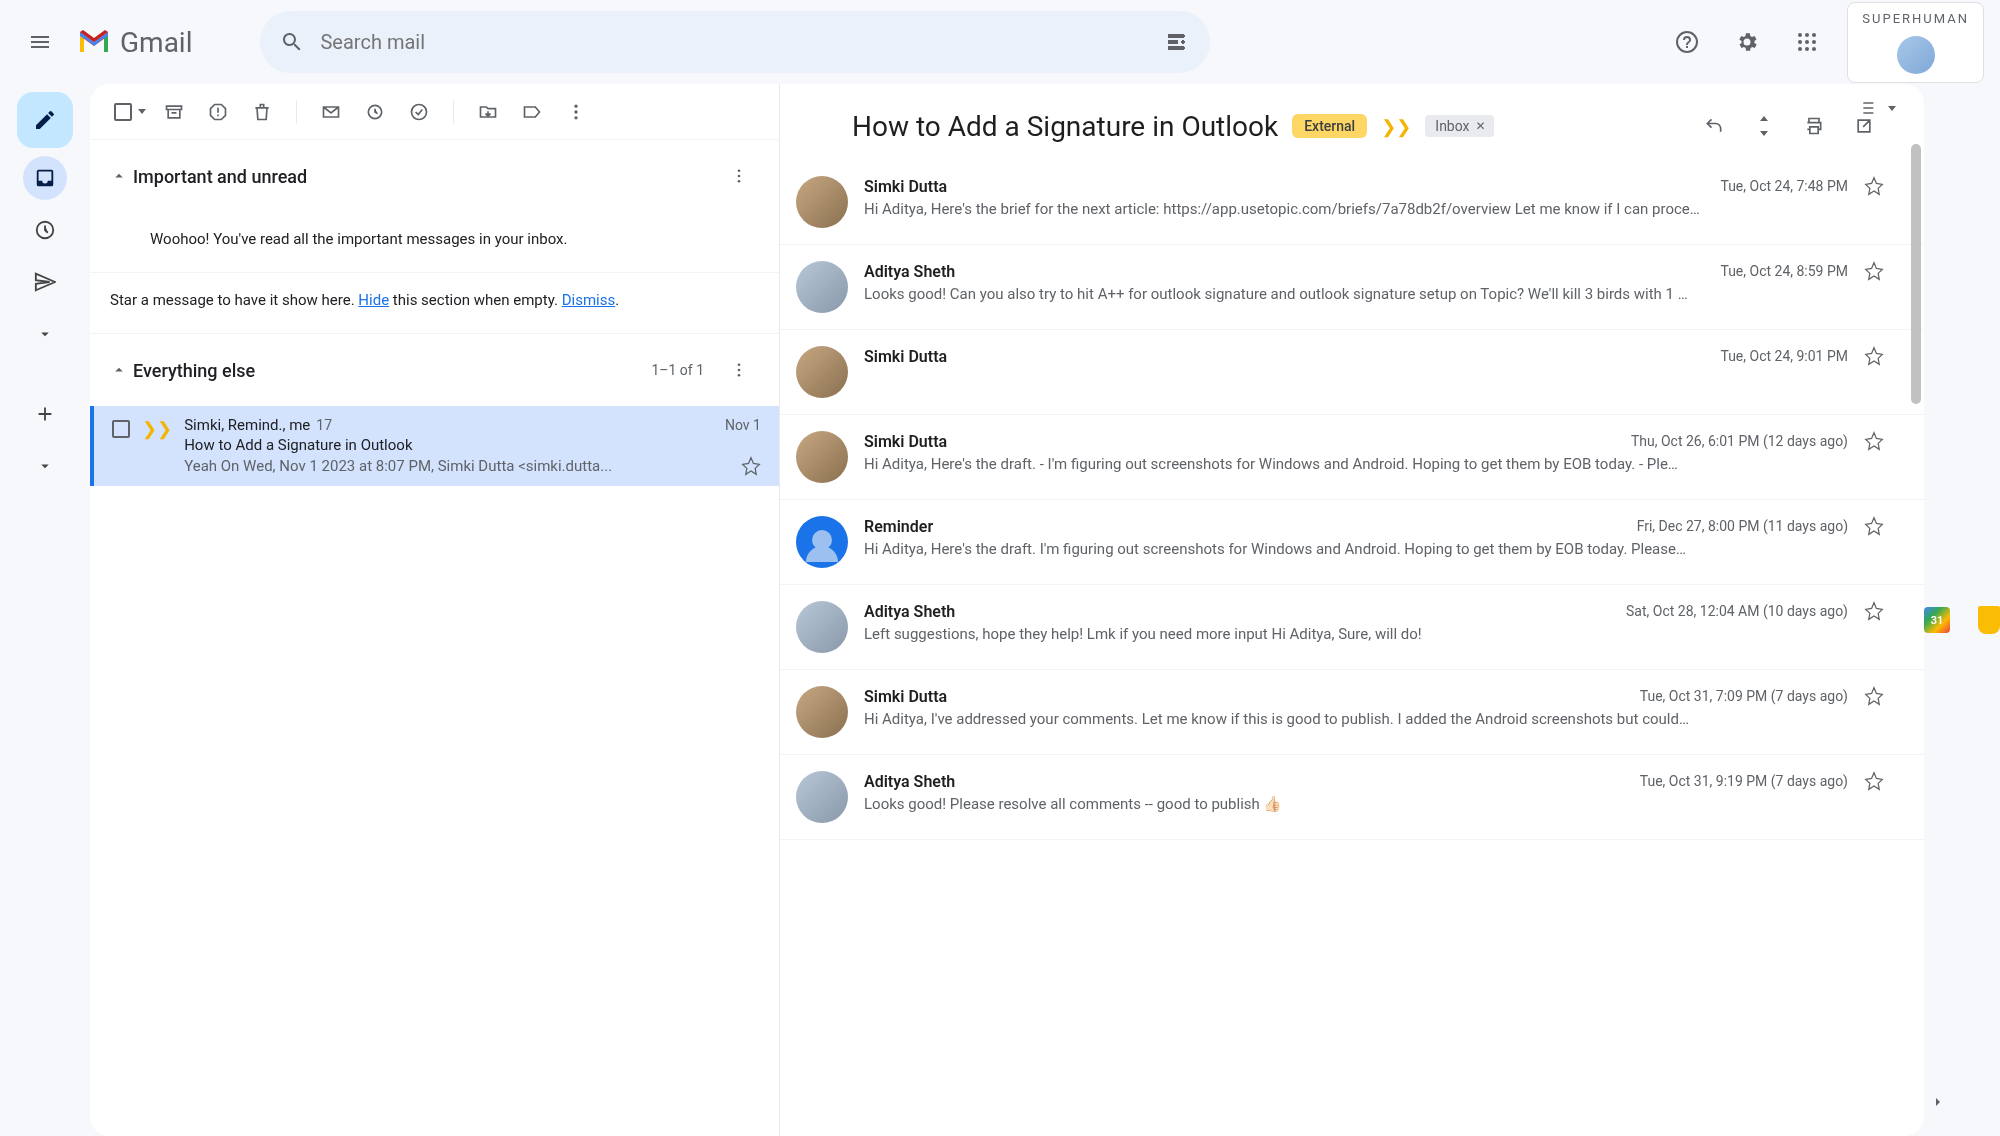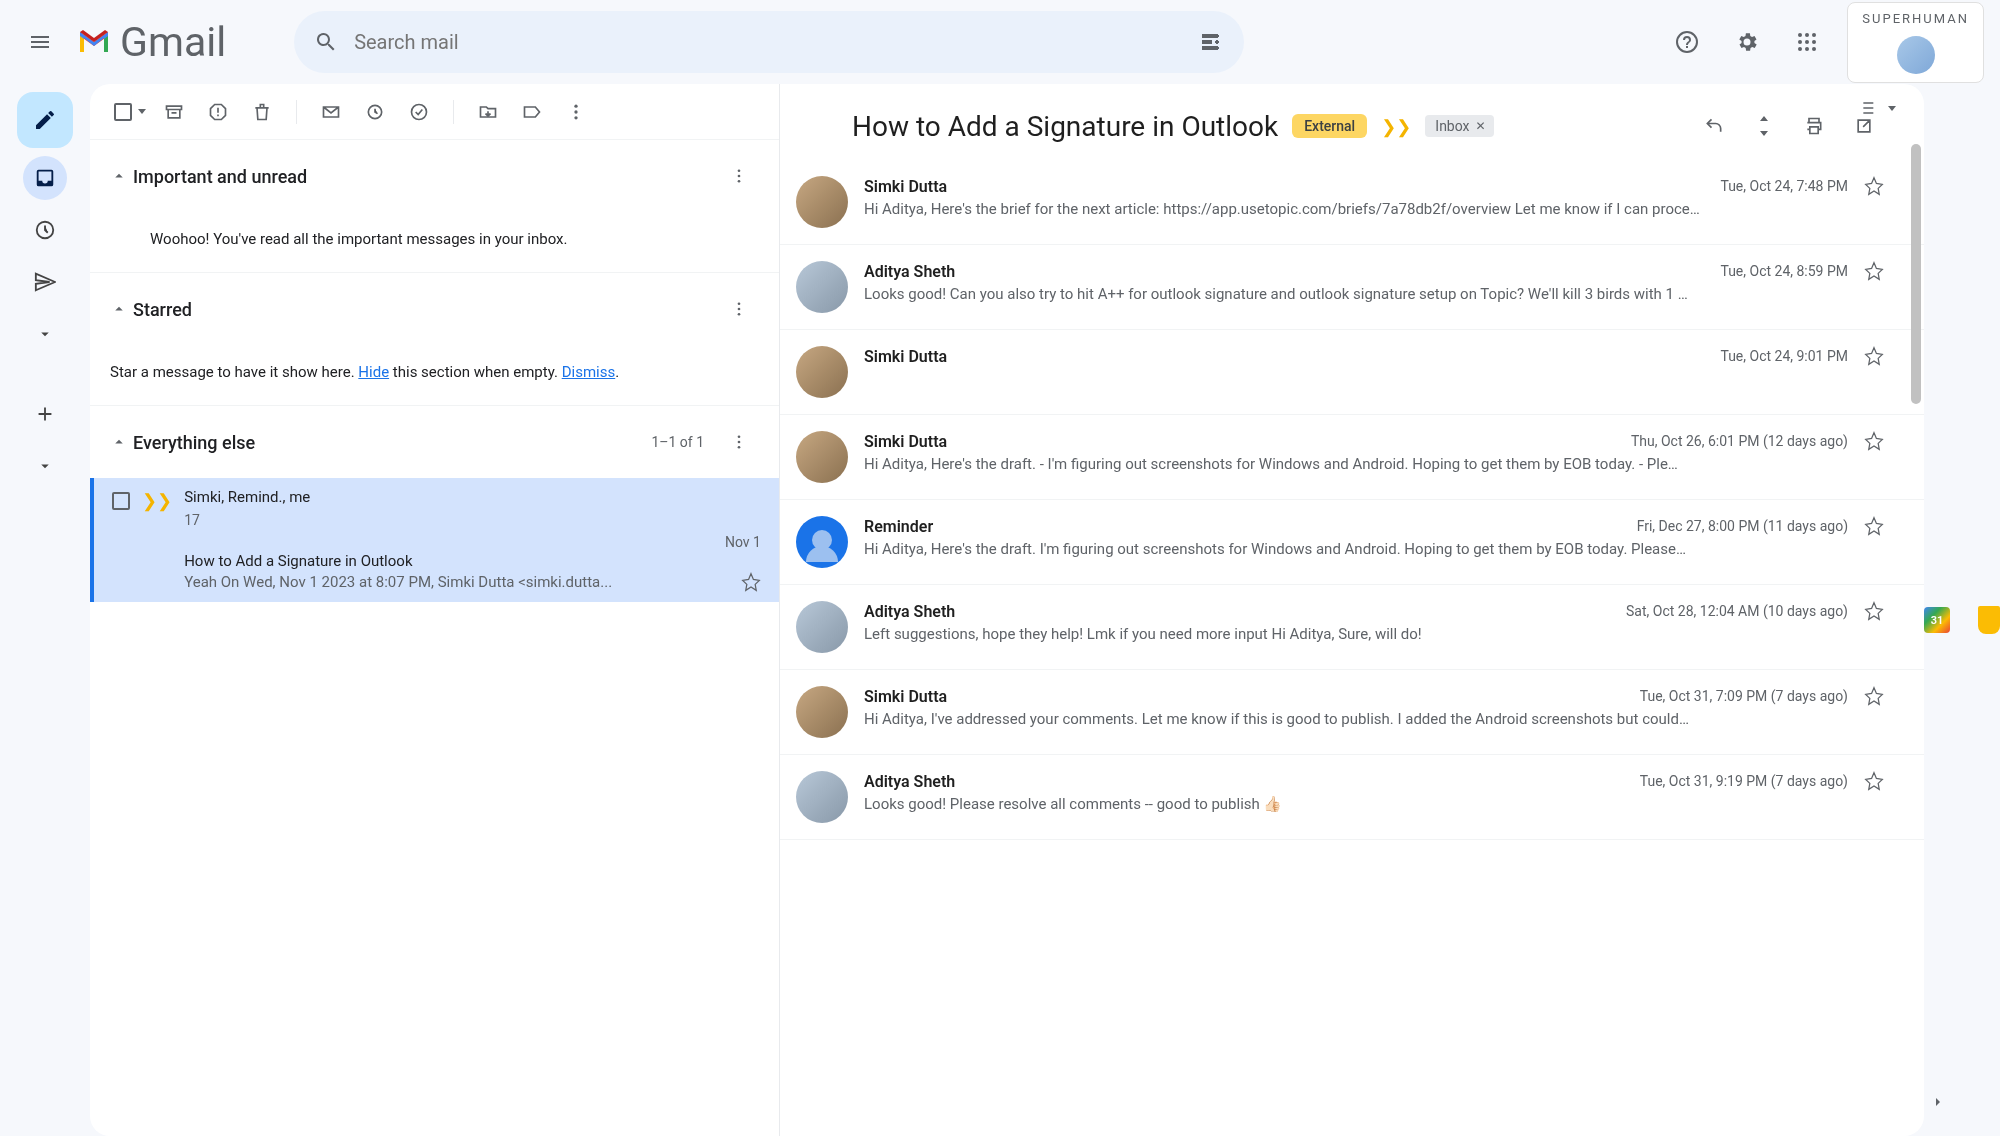--- a/index.html
+++ b/index.html
@@ -2,21 +2,21 @@
 <html><head>
 <meta charset="utf-8">
 <style>
 * { margin: 0; padding: 0; box-sizing: border-box; font-family: "Google Sans", Roboto, Arial, sans-serif; }
 body { background: #f6f8fc; width: 2000px; height: 1136px; overflow: hidden; color: #202124; }
 
 
 .header { display: flex; align-items: center; height: 84px; padding: 0 16px; gap: 8px; }
 .menu-btn { width: 48px; height: 48px; display: flex; align-items: center; justify-content: center; border-radius: 50%; cursor: pointer; }
 .gmail-logo { display: flex; align-items: center; gap: 8px; margin-left: 4px; margin-right: 60px; }
-.gmail-logo-text { font-size: 41px; color: #5f6368; font-weight: 400; }
+.gmail-logo-text { font-size: 28px; color: #5f6368; font-weight: 400; }
 .search-bar { flex: 0 0 950px; height: 62px; background: #eaf1fb; border-radius: 32px; display: flex; align-items: center; padding: 0 20px; gap: 16px; }
 .search-input { flex: 1; border: none; background: transparent; font-size: 20px; color: #5f6368; outline: none; }
 .header-right { margin-left: auto; display: flex; align-items: center; gap: 20px; }
 .icon-btn { width: 40px; height: 40px; display: flex; align-items: center; justify-content: center; border-radius: 50%; cursor: pointer; color: #5f6368; }
 .superhuman-badge { display: flex; align-items: center; gap: 10px; background: #fff; border: 1px solid #e0e0e0; border-radius: 8px; padding: 8px 14px; flex-direction: column; }
 .superhuman-text { font-size: 13px; letter-spacing: 2px; color: #5f6368; }
 .avatar-circle { width: 38px; height: 38px; border-radius: 50%; background: linear-gradient(135deg,#a8c8e8,#7fa8d8); }
 
 
 .left-nav { position: absolute; left: 0; top: 84px; width: 90px; display: flex; flex-direction: column; align-items: center; padding-top: 8px; gap: 8px; }
@@ -41,21 +41,21 @@
 .section-title { font-size: 18px; font-weight: 500; color: #202124; flex: 1; }
 .section-info { font-size: 14px; color: #5f6368; margin-right: 10px; }
 .section-body { padding: 18px 20px 24px 60px; font-size: 15px; color: #202124; }
 .link { color: #1a73e8; text-decoration: underline; cursor: pointer; }
 
 .msg-row { border-left: 4px solid #1a73e8; background: #d3e3fd; padding: 10px 18px 10px 18px; display: flex; gap: 12px; cursor: pointer; }
 .msg-cb-col { display: flex; align-items: flex-start; padding-top: 4px; }
 .msg-cb { width: 18px; height: 18px; border: 2px solid #5f6368; border-radius: 2px; }
 .msg-importance { color: #f4b400; font-size: 18px; padding-top: 2px; }
 .msg-content { flex: 1; min-width: 0; }
-.msg-from-row { display: flex; align-items: flex-start; gap: 6px; flex-direction: column; }
+.msg-from-row { display: flex; align-items: center; gap: 6px; }
 .msg-from { font-size: 15px; color: #202124; }
 .msg-count { font-size: 14px; color: #5f6368; }
 .msg-date { margin-left: auto; font-size: 14px; color: #5f6368; }
 .msg-subject { font-size: 15px; color: #202124; margin-top: 2px; }
 .msg-snippet-row { display: flex; align-items: center; gap: 8px; margin-top: 2px; }
 .msg-snippet { font-size: 15px; color: #5f6368; white-space: nowrap; overflow: hidden; text-overflow: ellipsis; flex: 1; }
 .star-icon { color: #5f6368; cursor: pointer; }
 
 
 .thread-pane { flex: 1; display: flex; flex-direction: column; position: relative; }
@@ -286,35 +286,20 @@
               <circle cx="12" cy="5" r="1.8" fill="#5f6368"></circle>
               <circle cx="12" cy="12" r="1.8" fill="#5f6368"></circle>
               <circle cx="12" cy="19" r="1.8" fill="#5f6368"></circle>
             </svg>
           </span>
       </div>
       <div class="section-body">Woohoo! You've read all the important messages in your inbox.</div>
     </div>
 
     <div class="section">
-      <div class="section-header">
-        <span>
-            <svg width="18" height="18" viewBox="0 0 24 24">
-              <path fill="#5f6368" d="M7 14l5-5 5 5z"></path>
-            </svg>
-          </span>
-        <span class="section-title">Starred</span>
-        <span class="tb-icon">
-            <svg width="18" height="18" viewBox="0 0 24 24">
-              <circle cx="12" cy="5" r="1.8" fill="#5f6368"></circle>
-              <circle cx="12" cy="12" r="1.8" fill="#5f6368"></circle>
-              <circle cx="12" cy="19" r="1.8" fill="#5f6368"></circle>
-            </svg>
-          </span>
-      </div>
       <div class="section-body" style="padding-left:20px">
         <span>Star a message to have it show here. </span><span class="link">Hide</span><span> this section when empty. </span><span class="link">Dismiss</span><span>.</span>
       </div>
     </div>
 
     <div class="section" style="border-bottom:none">
       <div class="section-header">
         <span>
             <svg width="18" height="18" viewBox="0 0 24 24">
               <path fill="#5f6368" d="M7 14l5-5 5 5z"></path>

